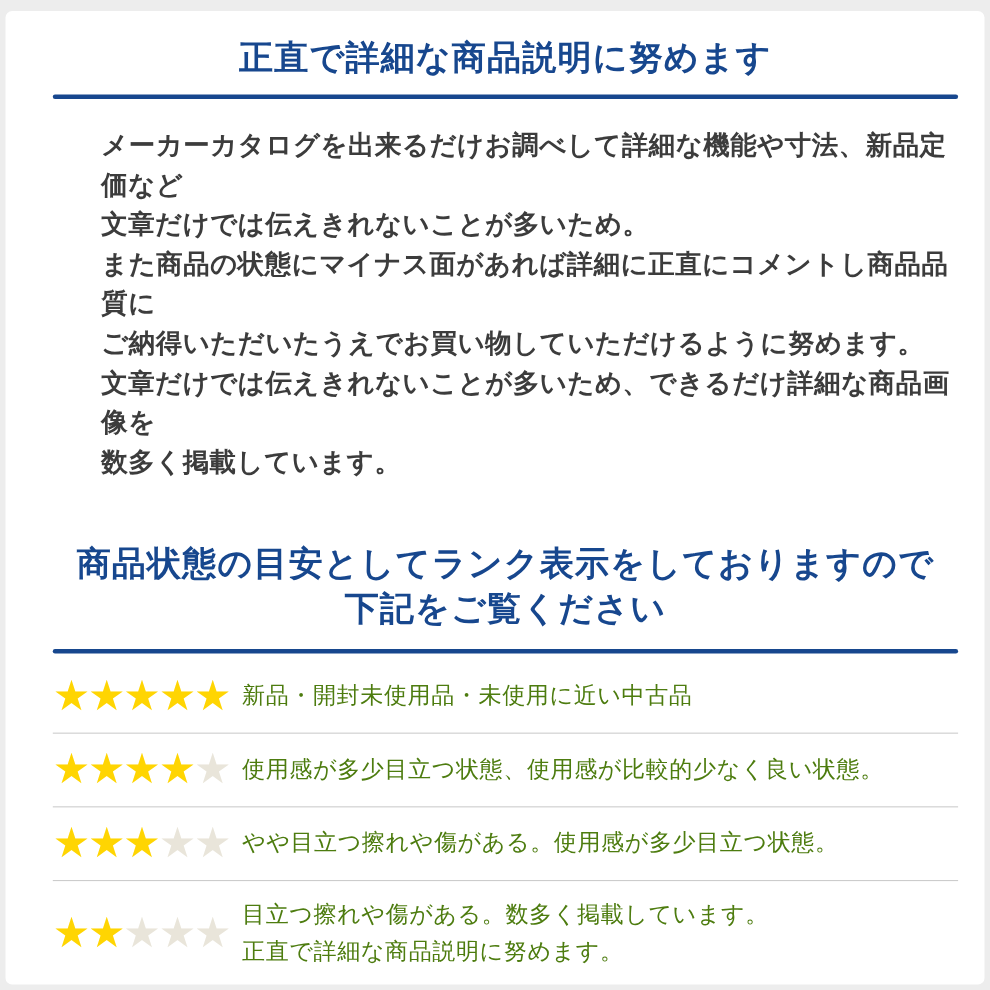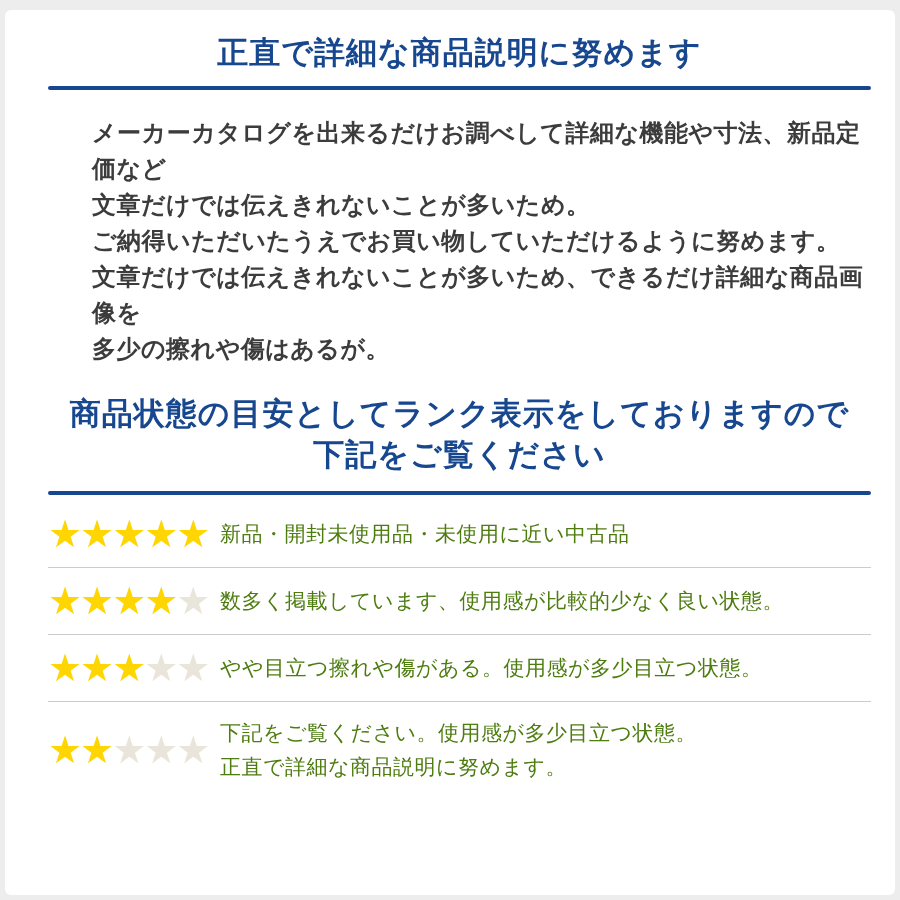--- a/index.html
+++ b/index.html
@@ -43,21 +43,21 @@
   .intro {
     margin-top: 25px;
     color: #3c3c3c;
     font-size: 24px;
     font-weight: bold;
     letter-spacing: 0.5px;
     line-height: 36px;
     margin-left: 44px;
   }
   .rank-headline {
-    margin-top: 26px;
+    margin-top: 53px;
     text-align: center;
     color: #17478e;
     font-size: 31px;
     font-weight: bold;
     letter-spacing: 1px;
     line-height: 41px;
   }
   .rank-headline .rule { margin-top: 16px; }
   .ranks { margin-top: 6px; }
   .rank-row {
@@ -87,57 +87,58 @@
 
 <div class="page">
   <div class="card">
 
     <h1 class="headline">正直で詳細な商品説明に努めます</h1>
     <div class="rule"></div>
 
     <div class="intro">
       <div>メーカーカタログを出来るだけお調べして詳細な機能や寸法、新品定価など</div>
       <div>文章だけでは伝えきれないことが多いため。</div>
+      <div>また商品の状態にマイナス面があれば詳細に正直にコメントし商品品質に</div>
       <div>ご納得いただいたうえでお買い物していただけるように努めます。</div>
       <div>文章だけでは伝えきれないことが多いため、できるだけ詳細な商品画像を</div>
-      <div>多少の擦れや傷はあるが。</div>
+      <div>数多く掲載しています。</div>
     </div>
 
     <div class="rank-headline">
       <div>商品状態の目安としてランク表示をしておりますので</div>
       <div>下記をご覧ください</div>
       <div class="rule"></div>
     </div>
 
     <div class="ranks">
 
       <div class="rank-row">
         <div class="stars"><span style="color: rgb(255, 213, 2);">★</span><span style="color: rgb(255, 213, 2);">★</span><span style="color: rgb(255, 213, 2);">★</span><span style="color: rgb(255, 213, 2);">★</span><span style="color: rgb(255, 213, 2);">★</span></div>
         <div class="desc">
           <div>新品・開封未使用品・未使用に近い中古品</div>
         </div>
       </div>
 
       <div class="rank-row">
         <div class="stars"><span style="color: rgb(255, 213, 2);">★</span><span style="color: rgb(255, 213, 2);">★</span><span style="color: rgb(255, 213, 2);">★</span><span style="color: rgb(255, 213, 2);">★</span><span style="color: rgb(233, 229, 218);">★</span></div>
         <div class="desc">
-          <div>数多く掲載しています、使用感が比較的少なく良い状態。</div>
+          <div>使用感が多少目立つ状態、使用感が比較的少なく良い状態。</div>
         </div>
       </div>
 
       <div class="rank-row">
         <div class="stars"><span style="color: rgb(255, 213, 2);">★</span><span style="color: rgb(255, 213, 2);">★</span><span style="color: rgb(255, 213, 2);">★</span><span style="color: rgb(233, 229, 218);">★</span><span style="color: rgb(233, 229, 218);">★</span></div>
         <div class="desc">
           <div>やや目立つ擦れや傷がある。使用感が多少目立つ状態。</div>
         </div>
       </div>
 
       <div class="rank-row">
         <div class="stars"><span style="color: rgb(255, 213, 2);">★</span><span style="color: rgb(255, 213, 2);">★</span><span style="color: rgb(233, 229, 218);">★</span><span style="color: rgb(233, 229, 218);">★</span><span style="color: rgb(233, 229, 218);">★</span></div>
         <div class="desc">
-          <div>下記をご覧ください。使用感が多少目立つ状態。</div>
+          <div>目立つ擦れや傷がある。数多く掲載しています。</div>
           <div>正直で詳細な商品説明に努めます。</div>
         </div>
       </div>
 
     </div>
   </div>
 </div>
 
 </body></html>

